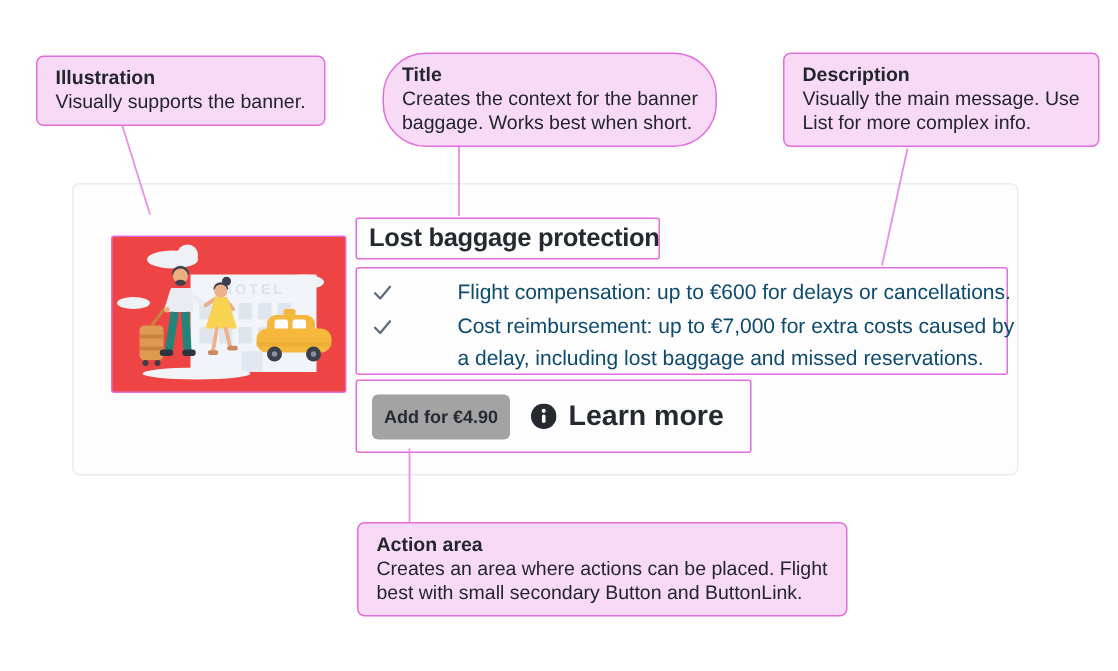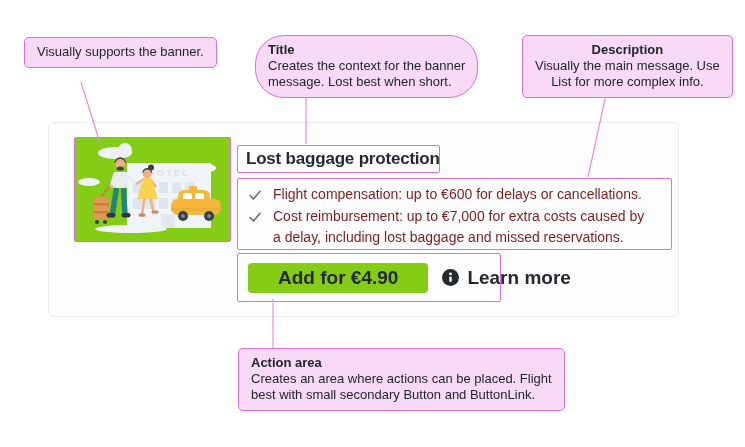--- a/index.html
+++ b/index.html
@@ -29,41 +29,41 @@
   
   .card{
     position:absolute;left:48px;top:122px;width:629px;height:193px;
     background:#fdfdfe;border:1px solid #e9edf2;border-radius:5px;
     z-index:1;
   }
 
   
   .outline{position:absolute;border:1px solid #e26ddc;border-radius:2px;background:transparent;}
 
-  .illo-box{left:25px;top:14px;width:155px;height:103px;background:#84cc16;text-align:center;}
+  .illo-box{left:25px;top:34px;width:155px;height:103px;background:#ef4444;text-align:center;}
   .illo-box svg{display:block;}
 
   .title-box{left:188px;top:22px;width:201px;height:26px;}
   .banner-title{
     padding:2px 0 0 8px;font-size:17px;line-height:22px;font-weight:600;
     color:#252a31;letter-spacing:-0.2px;white-space:nowrap;
   }
 
   .list-box{left:188px;top:55px;width:433px;height:70px;}
   .list-inner{padding:5px 0 0 10px;}
   .list-row{display:flex;align-items:flex-start;}
   .check{flex:0 0 14px;margin-top:4px;margin-right:11px;}
-  .list-text{font-size:14px;line-height:21px;color:#7f1d1d;white-space:nowrap;}
+  .list-text{font-size:14px;line-height:21px;color:#0c4a6e;white-space:nowrap;margin-left:32px;}
 
   .action-box{left:188px;top:130px;width:262px;height:47px;}
   .action-inner{display:flex;align-items:center;height:100%;padding-left:10px;gap:14px;}
   .add-btn{
-    height:30px;padding:0 30px;border:none;border-radius:4px;
-    background:#84cc16;color:#252a31;font-family:"Liberation Sans",sans-serif;
-    font-size:19px;font-weight:600;cursor:pointer;white-space:nowrap;
+    height:30px;padding:0 8px;border:none;border-radius:4px;
+    background:#a3a3a3;color:#252a31;font-family:"Liberation Sans",sans-serif;
+    font-size:12px;font-weight:600;cursor:pointer;white-space:nowrap;
   }
   .learn-more{
     display:flex;align-items:center;gap:8px;background:none;border:none;padding:0;
     font-family:"Liberation Sans",sans-serif;font-size:19px;font-weight:600;color:#252a31;cursor:pointer;
     white-space:nowrap;
   }
   .info-icon{display:flex;}
 </style>
 </head>
 <body>
@@ -71,30 +71,31 @@
 <div class="canvas">
 
   <svg class="connectors" aria-hidden="true">
     <line x1="81" y1="82" x2="100" y2="143"></line>
     <line x1="306" y1="95" x2="306" y2="144"></line>
     <line x1="605" y1="99" x2="588" y2="177"></line>
     <line x1="273" y1="299" x2="273" y2="348"></line>
   </svg>
 
   <div class="note" style="left:24px;top:37px;">
+    <div class="note-title">Illustration</div>
     <div class="note-line">Visually supports the banner.</div>
   </div>
 
   <div class="note" style="left:255px;top:35px;border-radius:29px;">
     <div class="note-title">Title</div>
     <div class="note-line">Creates the context for the banner</div>
-    <div class="note-line">message. Lost best when short.</div>
-  </div>
-
-  <div class="note" style="left:522px;top:35px;text-align:center;">
+    <div class="note-line">baggage. Works best when short.</div>
+  </div>
+
+  <div class="note" style="left:522px;top:35px;">
     <div class="note-title">Description</div>
     <div class="note-line">Visually the main message. Use</div>
     <div class="note-line">List for more complex info.</div>
   </div>
 
   <div class="note" style="left:238px;top:348px;">
     <div class="note-title">Action area</div>
     <div class="note-line">Creates an area where actions can be placed. Flight</div>
     <div class="note-line">best with small secondary Button and ButtonLink.</div>
   </div>

